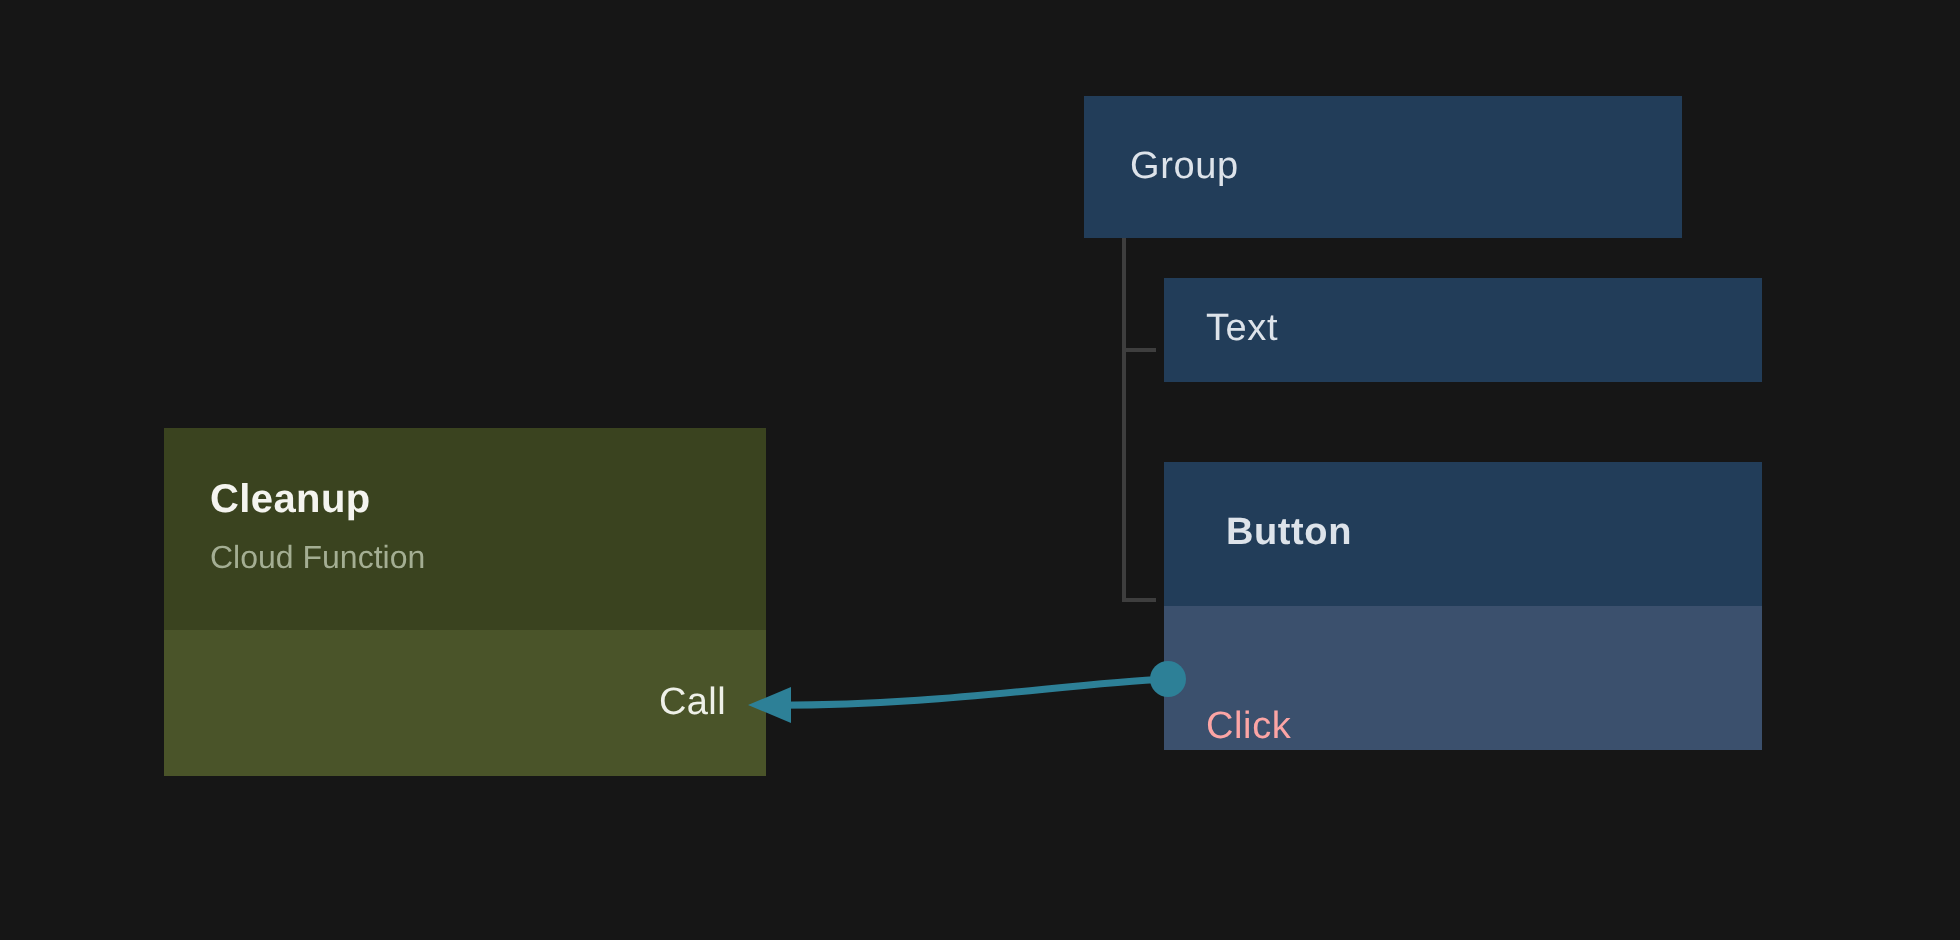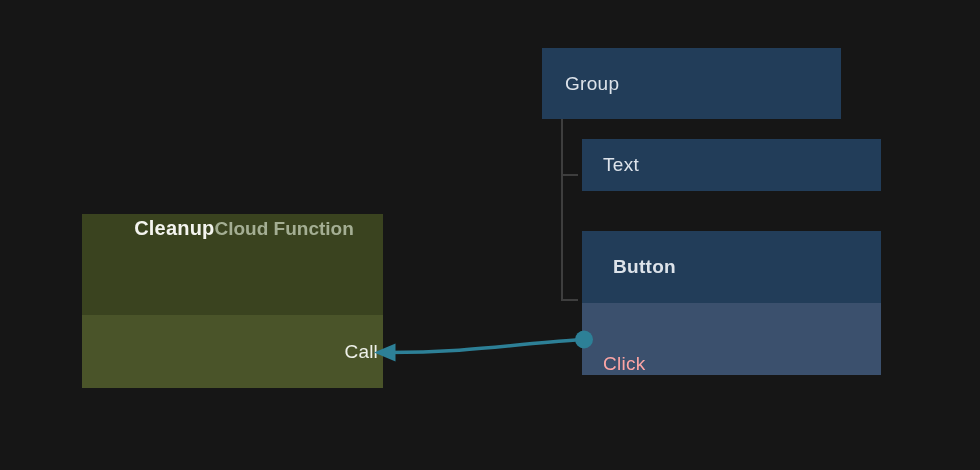--- a/index.html
+++ b/index.html
@@ -12,29 +12,29 @@
     position:relative;width:980px;height:470px;overflow:hidden;
     background:var(--canvas-bg);
     font-family:"Liberation Sans","DejaVu Sans",sans-serif;
   }
   .node{position:absolute;box-sizing:border-box;}
 
   
   .fn-node{left:82px;top:214px;width:301px;}
   .fn-header{
     height:101px;background:var(--node-olive-dark);
-    display:flex;flex-direction:row;justify-content:center;
+    display:flex;flex-direction:column;justify-content:center;
     padding-left:23px;box-sizing:border-box;
   }
   .fn-title{font-size:20px;font-weight:700;color:#f4f4ef;line-height:29px;letter-spacing:.2px;}
-  .fn-subtitle{font-size:19px;font-weight:700;color:var(--text-muted-green);line-height:29px;}
+  .fn-subtitle{font-size:16px;font-weight:400;color:var(--text-muted-green);line-height:29px;}
   .fn-call-row{
     height:73px;background:var(--node-olive-light);
     display:flex;align-items:center;justify-content:flex-end;
-    padding-right:5px;box-sizing:border-box;
+    padding-right:20px;box-sizing:border-box;
     font-size:19px;color:#eef0e8;letter-spacing:.2px;
   }
 
   
   .blue-node{
     background:var(--node-blue);display:flex;align-items:center;
     padding-left:23px;box-sizing:border-box;
     font-size:19px;font-weight:400;color:var(--text-bright);letter-spacing:.3px;
   }
   .group-node{left:542px;top:48px;width:299px;height:71px;}

